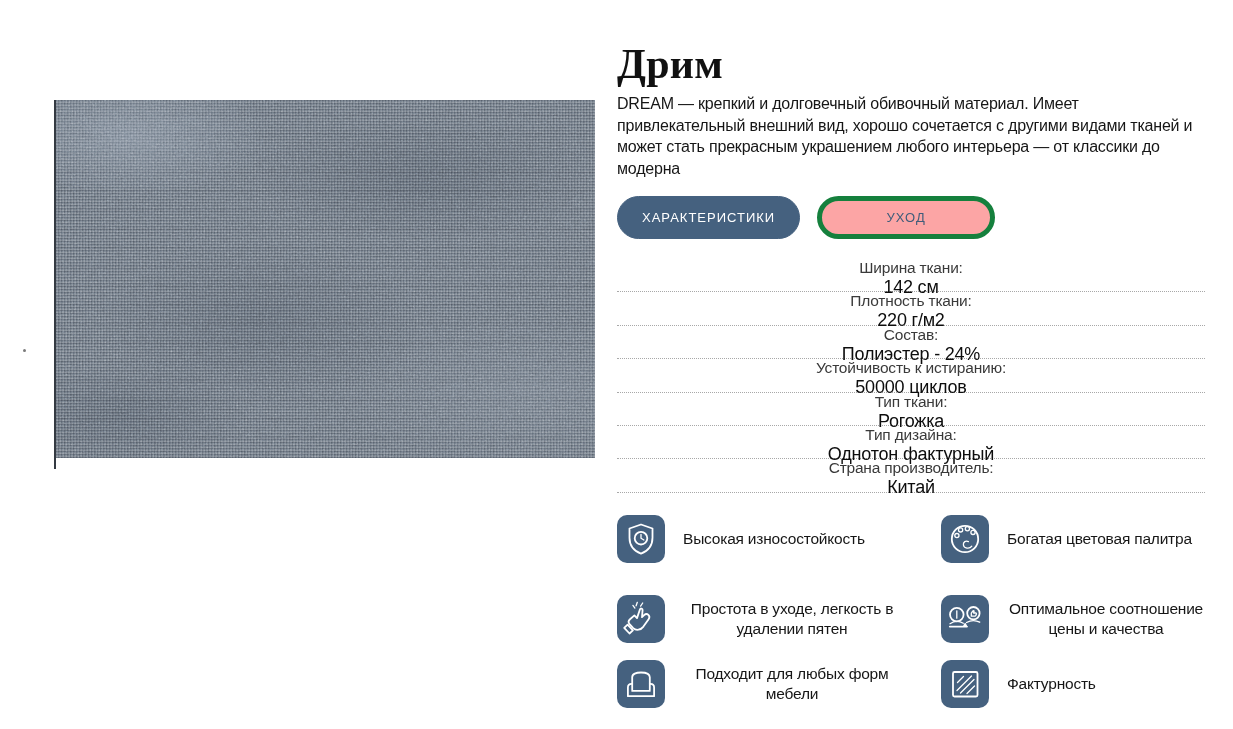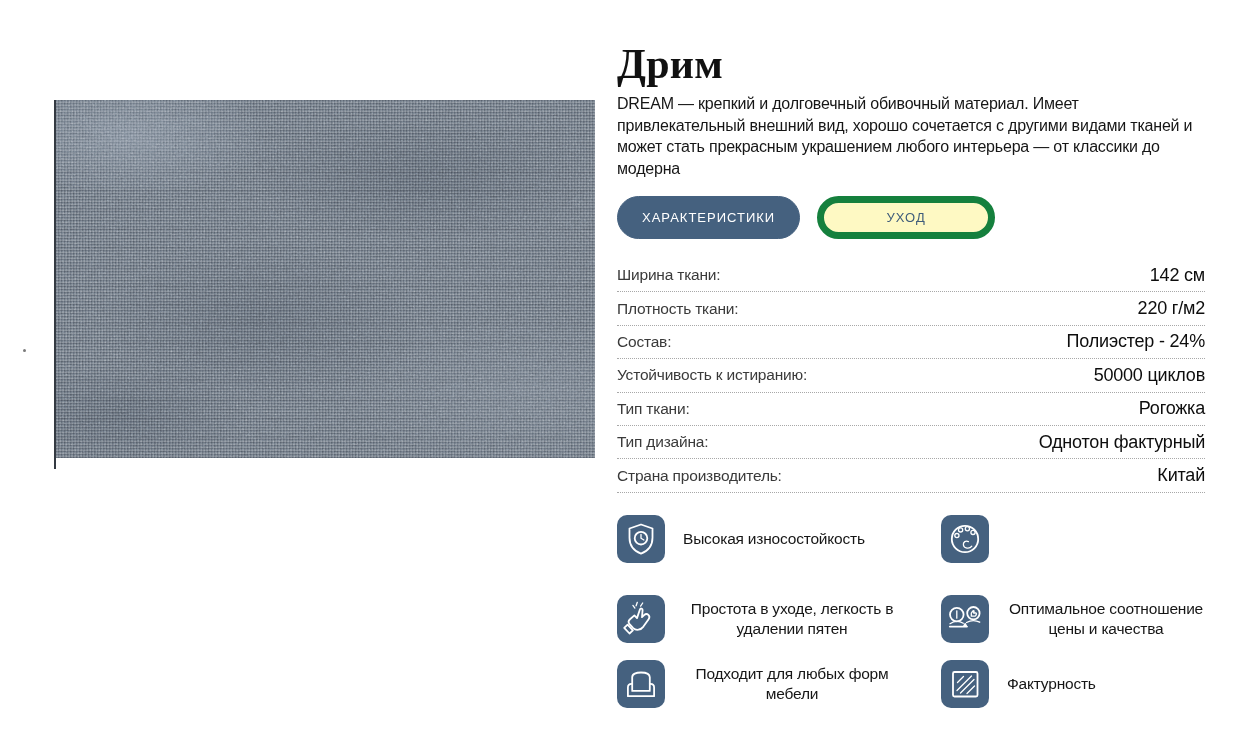--- a/index.html
+++ b/index.html
@@ -52,27 +52,28 @@
   
   .tabs{position:absolute;top:196px;left:0;display:flex;gap:17px;}
   .tab{
     min-width:178px;height:43px;box-sizing:border-box;
     display:inline-flex;align-items:center;justify-content:center;
     border-radius:22px;
     font-size:13px;letter-spacing:1px;font-weight:500;
     cursor:pointer;user-select:none;padding:0 24px;
   }
   .tab.active{background:#45617f;color:#ffffff;border:1px solid #45617f;}
-  .tab.ghost{background:#fef9c3;color:#3f5c7a;border:7px solid #15803d;}
+  .tab.ghost{background:#fca5a5;color:#3f5c7a;border:5px solid #15803d;}
 
   
   .specs{position:absolute;top:259px;left:0;width:588px;}
   .spec-row{
     height:32.4px;display:flex;align-items:center;justify-content:space-between;
     border-bottom:1px dotted #a8a8a8;
+    flex-direction:column;
   }
   .spec-label{font-size:15.5px;color:#3a3a3a;letter-spacing:-.2px;}
   .spec-value{font-size:18px;color:#0d0d0d;letter-spacing:-.2px;text-align:right;}
 
   
   .features{
     position:absolute;top:496px;left:0;width:588px;
     display:grid;grid-template-columns:324px 264px;grid-template-rows:85px 75px 56px;text-align:center;
   }
   .feature{display:flex;align-items:center;}
@@ -172,20 +173,21 @@
         <div class="icon-box">
           <svg viewBox="0 0 48 48">
             <circle class="ic" cx="24" cy="24" r="13.2"></circle>
             <circle class="ic-thin" cx="15.9" cy="20.6" r="2.1"></circle>
             <circle class="ic-thin" cx="19.6" cy="14.9" r="2.1"></circle>
             <circle class="ic-thin" cx="26.4" cy="13.7" r="2.1"></circle>
             <circle class="ic-thin" cx="32" cy="17.4" r="2.1"></circle>
             <path class="ic-thin" d="M30.8 31.2 c-2.3 3.2 -7.8 2.4 -8.4 -1.2 c-0.5 -2.9 2.5 -4.9 5 -3.4"></path>
           </svg>
         </div>
+        <span class="f-label">Богатая цветовая палитра</span>
       </div>
 
       <div class="feature col1">
         <div class="icon-box">
           <svg viewBox="0 0 48 48">
             <path class="ic-thin" d="M20.3 7.3 l-1.2 3.5 M25.7 8 l-2.1 3.1 M15.9 10.4 l2 2.7"></path>
             <path class="ic" d="M16.2 33.2 l-3.6 -4 c-1.5 -1.8 -1.2 -3.6 .4 -5 l4.4 -3.8 2.6 2.7 2.9 -8.6 c.5 -1.5 2.7 -1.2 2.7 .4 l-.6 7.3 2.1 -2.1 c3.1 -2.9 6.8 .9 4.5 4.2 l-5.2 7.3 c-2.5 3.3 -7.1 4.4 -10.2 1.6 z"></path>
             <path class="ic" d="M10.6 29.7 l5.3 5.6 -3.4 3.2 -5.3 -5.6 z"></path>
           </svg>
         </div>

